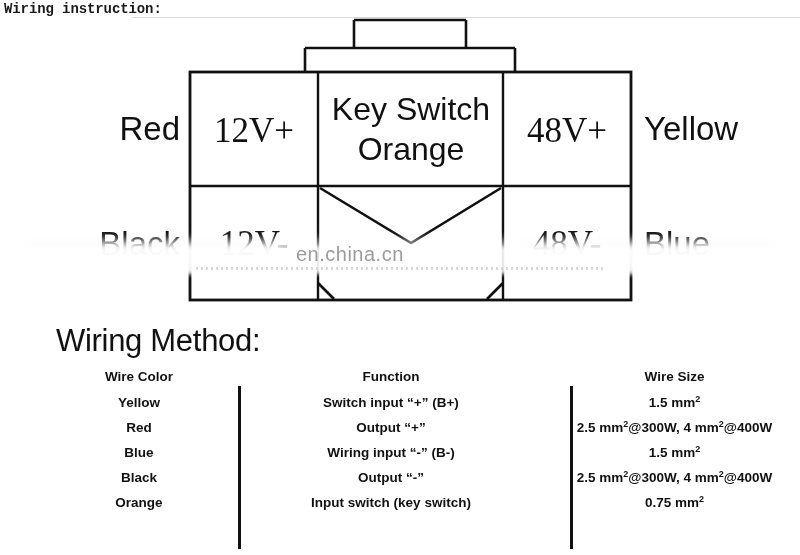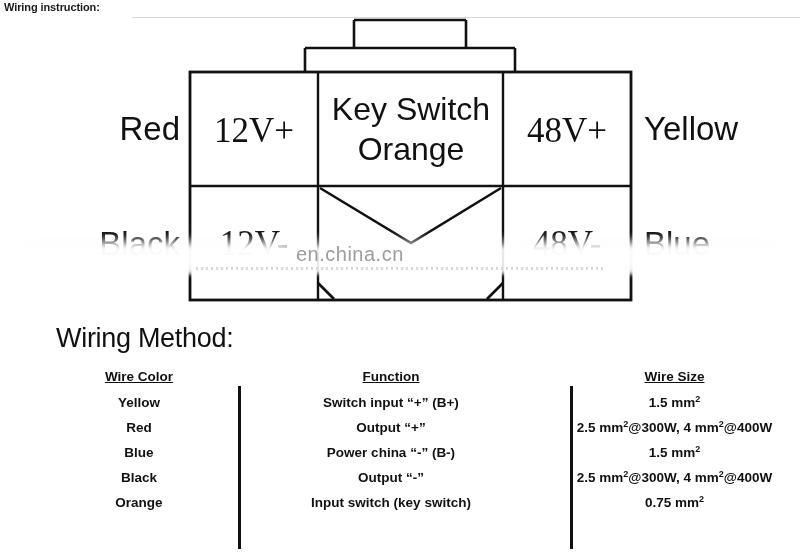--- a/index.html
+++ b/index.html
@@ -14,24 +14,25 @@
     overflow: hidden;
     font-family: "Liberation Sans", sans-serif;
     color: #111;
   }
 
   
   #page-title {
     position: absolute;
     left: 4px;
     top: 1px;
-    font-size: 11px;
+    font-size: 14px;
     font-weight: bold;
     letter-spacing: -0.1px;
     color: #1a1a1a;
+    font-family: Liberation Mono, monospace;
   }
 
   
   #header-rule {
     position: absolute;
     left: 132px;
     top: 17px;
     width: 668px;
     height: 1px;
     background: #d8d8d8;
@@ -123,21 +124,21 @@
     background: repeating-linear-gradient(to right, #cfcfcf 0 2px, transparent 2px 5px);
     opacity: 0.8;
     pointer-events: none;
   }
 
   
   #method-heading {
     position: absolute;
     left: 56px;
     top: 323px;
-    font-size: 27px;
+    font-size: 31px;
     color: #111;
     letter-spacing: -0.3px;
   }
 
   #table-area {
     position: absolute;
     left: 50px;
     top: 364px;
     width: 745px;
     height: 185px;
@@ -151,21 +152,21 @@
   .tbl th, .tbl td {
     font-size: 13.5px;
     font-weight: bold;
     text-align: center;
     padding: 0;
     height: 25px;
     line-height: 25px;
     white-space: nowrap;
     color: #111;
   }
-  .tbl th { height: 26px; line-height: 26px; text-decoration: underline; }
+  .tbl th { height: 26px; line-height: 26px; }
   .col-color  { width: 178px; }
   .col-func   { width: 326px; margin-top: 16px; }
   .col-size   { width: 241px; }
   #vrule-1, #vrule-2 {
     position: absolute;
     top: 22px;
     width: 3px;
     height: 163px;
     background: #111;
   }
@@ -252,21 +253,21 @@
           <td class="col-func">Switch input “+” (B+)</td>
           <td class="col-size">1.5 mm<sup class="u">2</sup></td>
         </tr>
         <tr>
           <td class="col-color">Red</td>
           <td class="col-func">Output “+”</td>
           <td class="col-size">2.5 mm<sup class="u">2</sup>@300W, 4 mm<sup class="u">2</sup>@400W</td>
         </tr>
         <tr>
           <td class="col-color">Blue</td>
-          <td class="col-func">Power china “-” (B-)</td>
+          <td class="col-func">Wiring input “-” (B-)</td>
           <td class="col-size">1.5 mm<sup class="u">2</sup></td>
         </tr>
         <tr>
           <td class="col-color">Black</td>
           <td class="col-func">Output “-”</td>
           <td class="col-size">2.5 mm<sup class="u">2</sup>@300W, 4 mm<sup class="u">2</sup>@400W</td>
         </tr>
         <tr>
           <td class="col-color">Orange</td>
           <td class="col-func">Input switch (key switch)</td>

